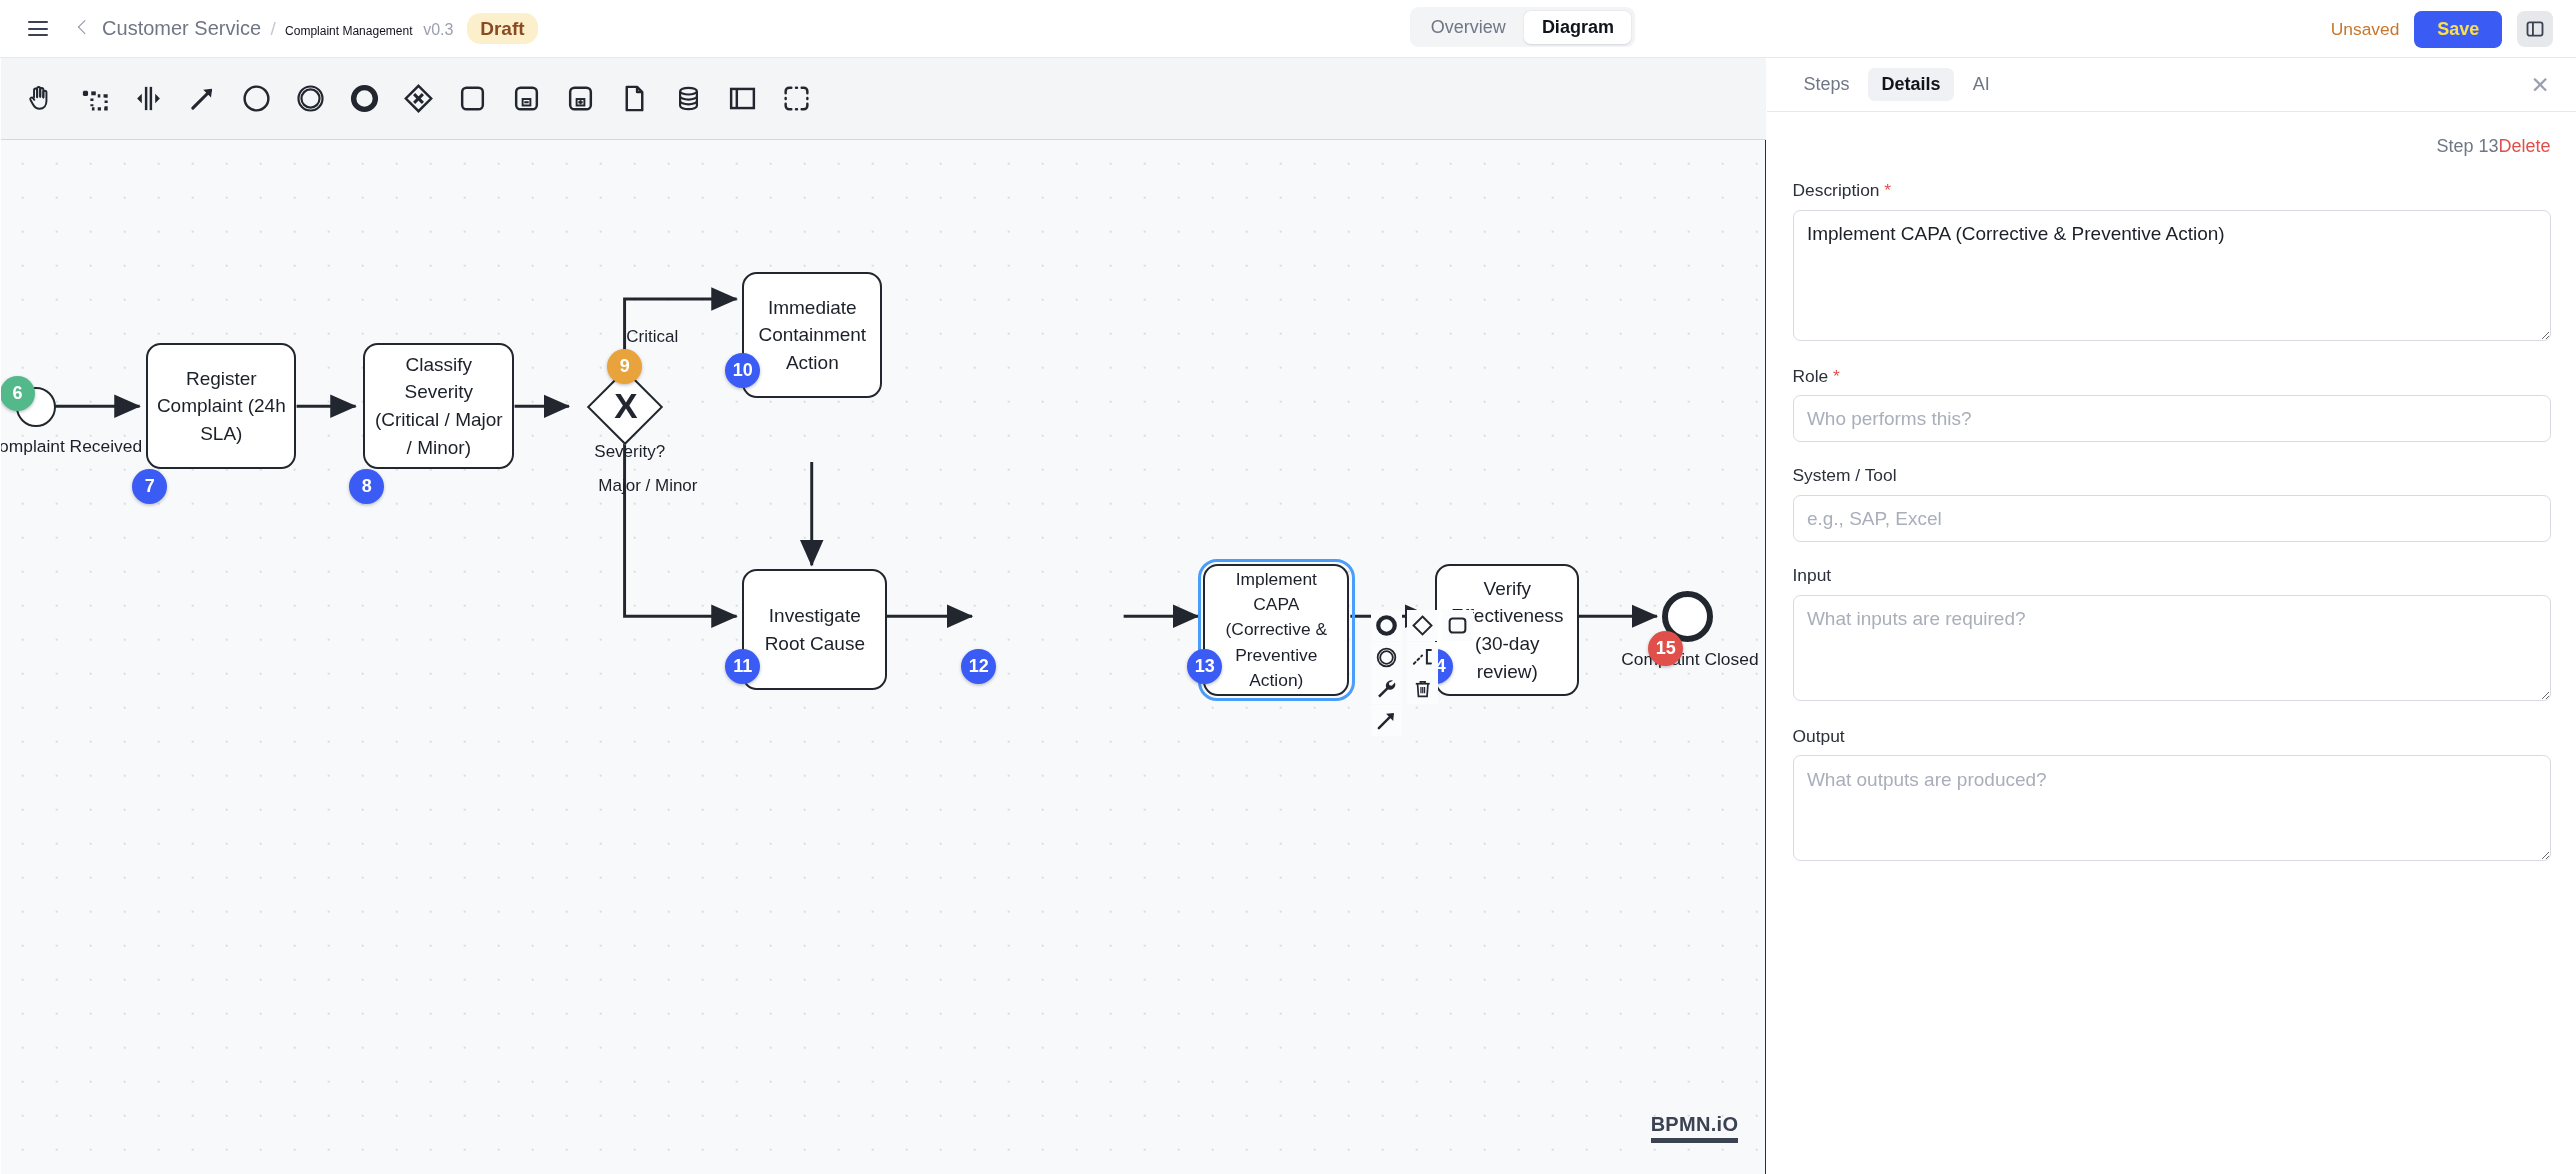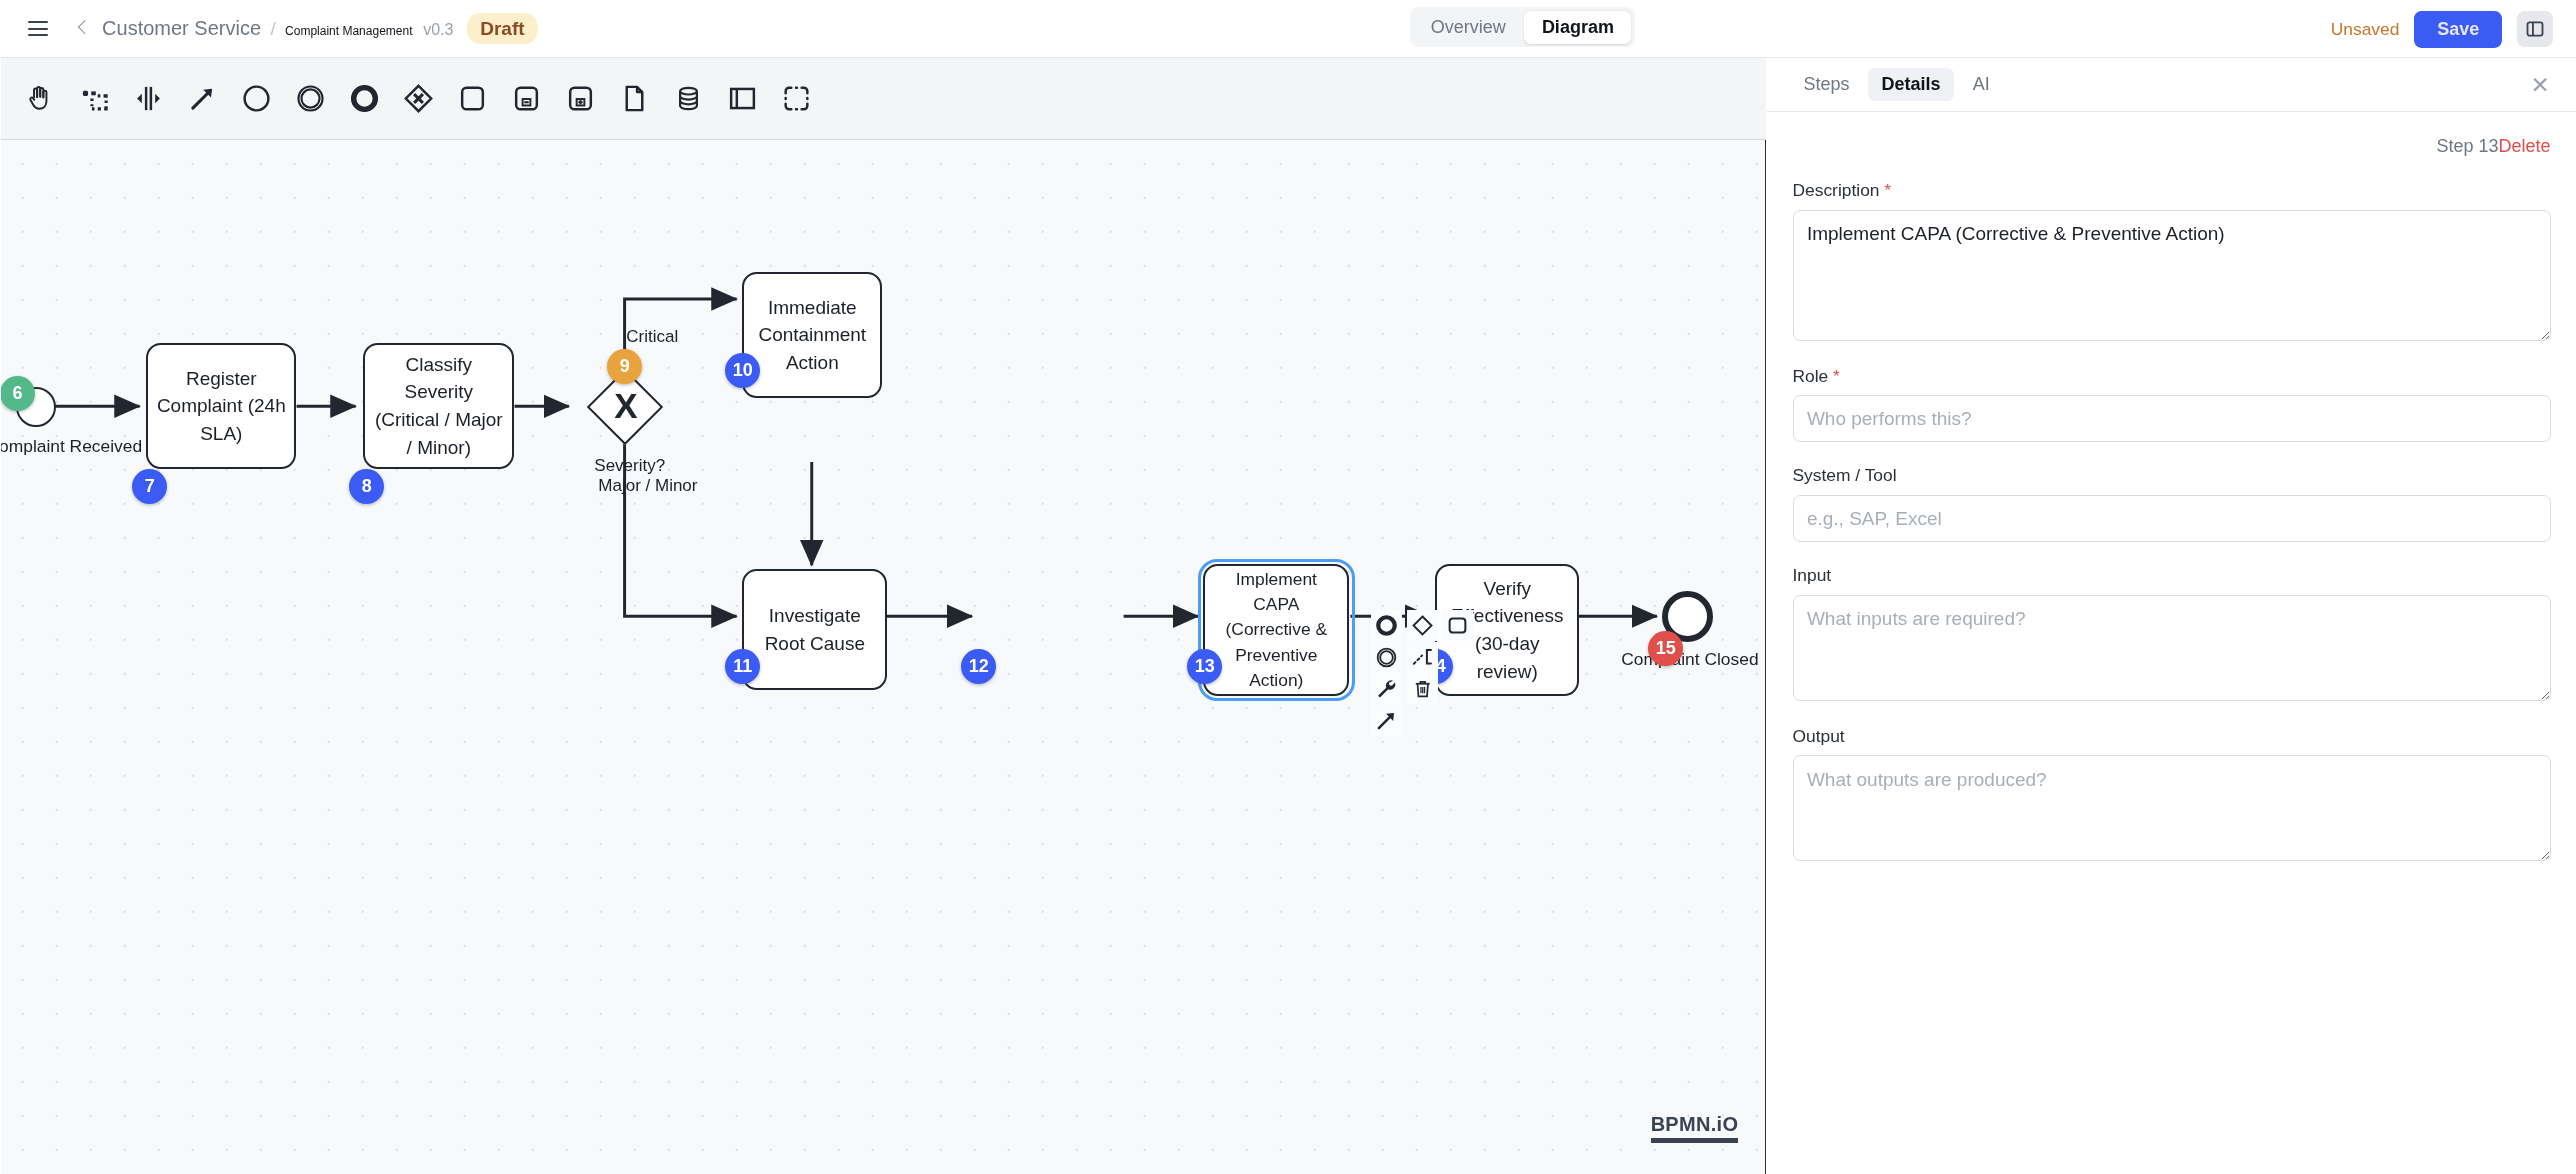--- a/index.html
+++ b/index.html
@@ -59,21 +59,21 @@
     color: #6f7786; cursor: pointer; background: transparent; border: none;
     font-family: "Liberation Sans", sans-serif;
   }
   .seg-btn.active { background: #ffffff; color: #11141b; font-weight: bold;
     box-shadow: 0 0.7px 2px rgba(16,24,40,.14); }
 
   .topright { position: absolute; right: 23px; top: 0; height: 58px;
     display: flex; align-items: center; gap: 14.8px; }
   .unsaved { font-size: 17.4px; color: #c8762b; }
   .save-btn {
-    background: #3b5bf5; color: #e5e5e5; font-size: 18px; font-weight: bold;
+    background: #3b5bf5; color: #fde047; font-size: 18px; font-weight: bold;
     border: none; border-radius: 7.4px; padding: 8px 23px; cursor: pointer;
     font-family: "Liberation Sans", sans-serif;
   }
   .panel-toggle {
     width: 36px; height: 36px; background: #e6e8ec; border-radius: 7.4px;
     display: flex; align-items: center; justify-content: center; cursor: pointer;
   }
 
   
   .editor { position: absolute; left: 0; top: 58px; width: 1766px; height: 1117px; background:#ffffff; }
@@ -392,21 +392,21 @@
 
       <div class="task" style="left:145px; top:203px; width:150px; height:126px;">Register Complaint (24h SLA)</div>
       <div class="step-badge badge-blue" style="left:131px; top:329px;">7</div>
 
       <div class="task" style="left:362px; top:203px; width:151px; height:126px;">Classify Severity (Critical / Major / Minor)</div>
       <div class="step-badge badge-blue" style="left:348px; top:329px;">8</div>
 
       <div class="gateway" style="left:597px; top:240px;"></div>
       <div class="gateway-x" style="left:613px; top:248px;">X</div>
       <div class="step-badge badge-amber" style="left:606px; top:209px;">9</div>
-      <div class="flow-label" style="left:593px; top:316px;">Severity?</div>
+      <div class="flow-label" style="left:593px; top:302px;">Severity?</div>
 
       <div class="flow-label" style="left:625px; top:187px;">Critical</div>
       <div class="flow-label" style="left:597px; top:336px;">Major / Minor</div>
 
       <div class="task" style="left:741px; top:132px; width:140px; height:126px;">Immediate Containment Action</div>
       <div class="step-badge badge-blue" style="left:724px; top:213px;">10</div>
 
       <div class="task" style="left:741px; top:429px; width:145px; height:121px;">Investigate Root Cause</div>
       <div class="step-badge badge-blue" style="left:724px; top:509px;">11</div>
 

